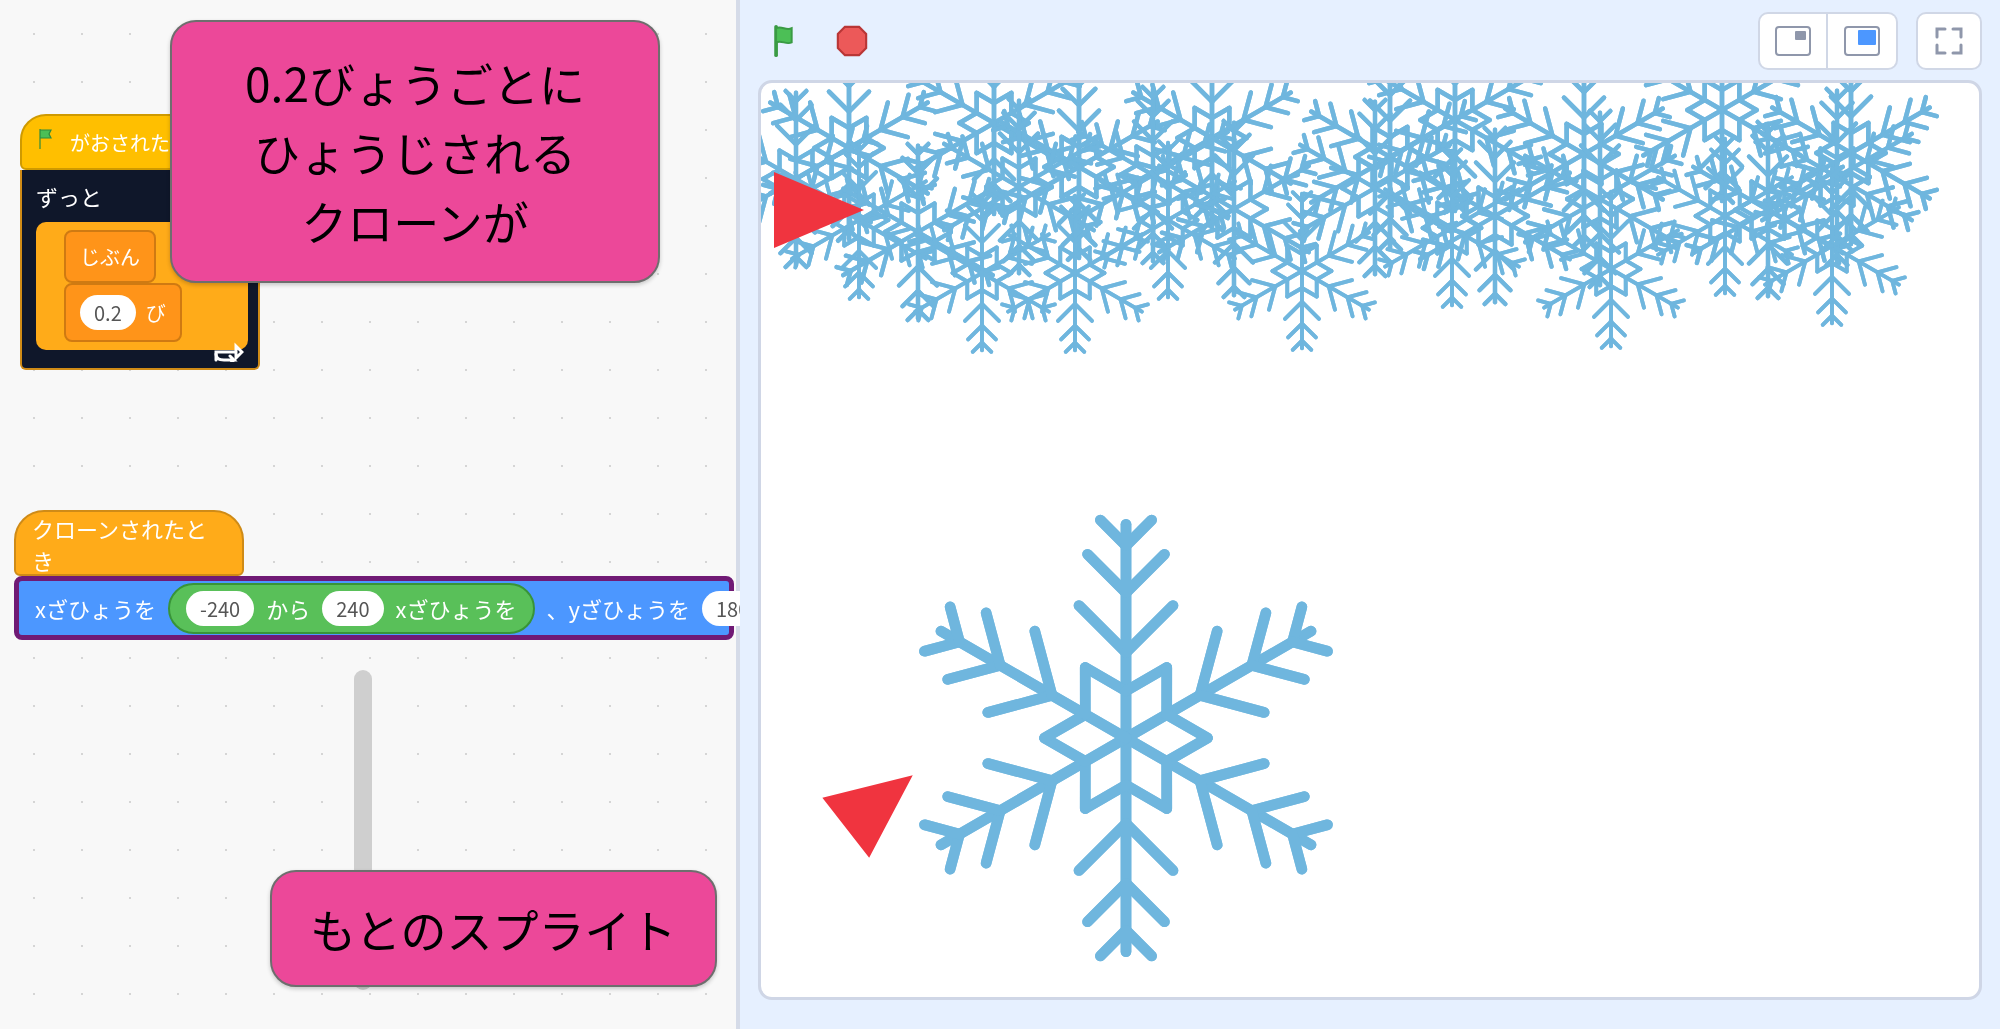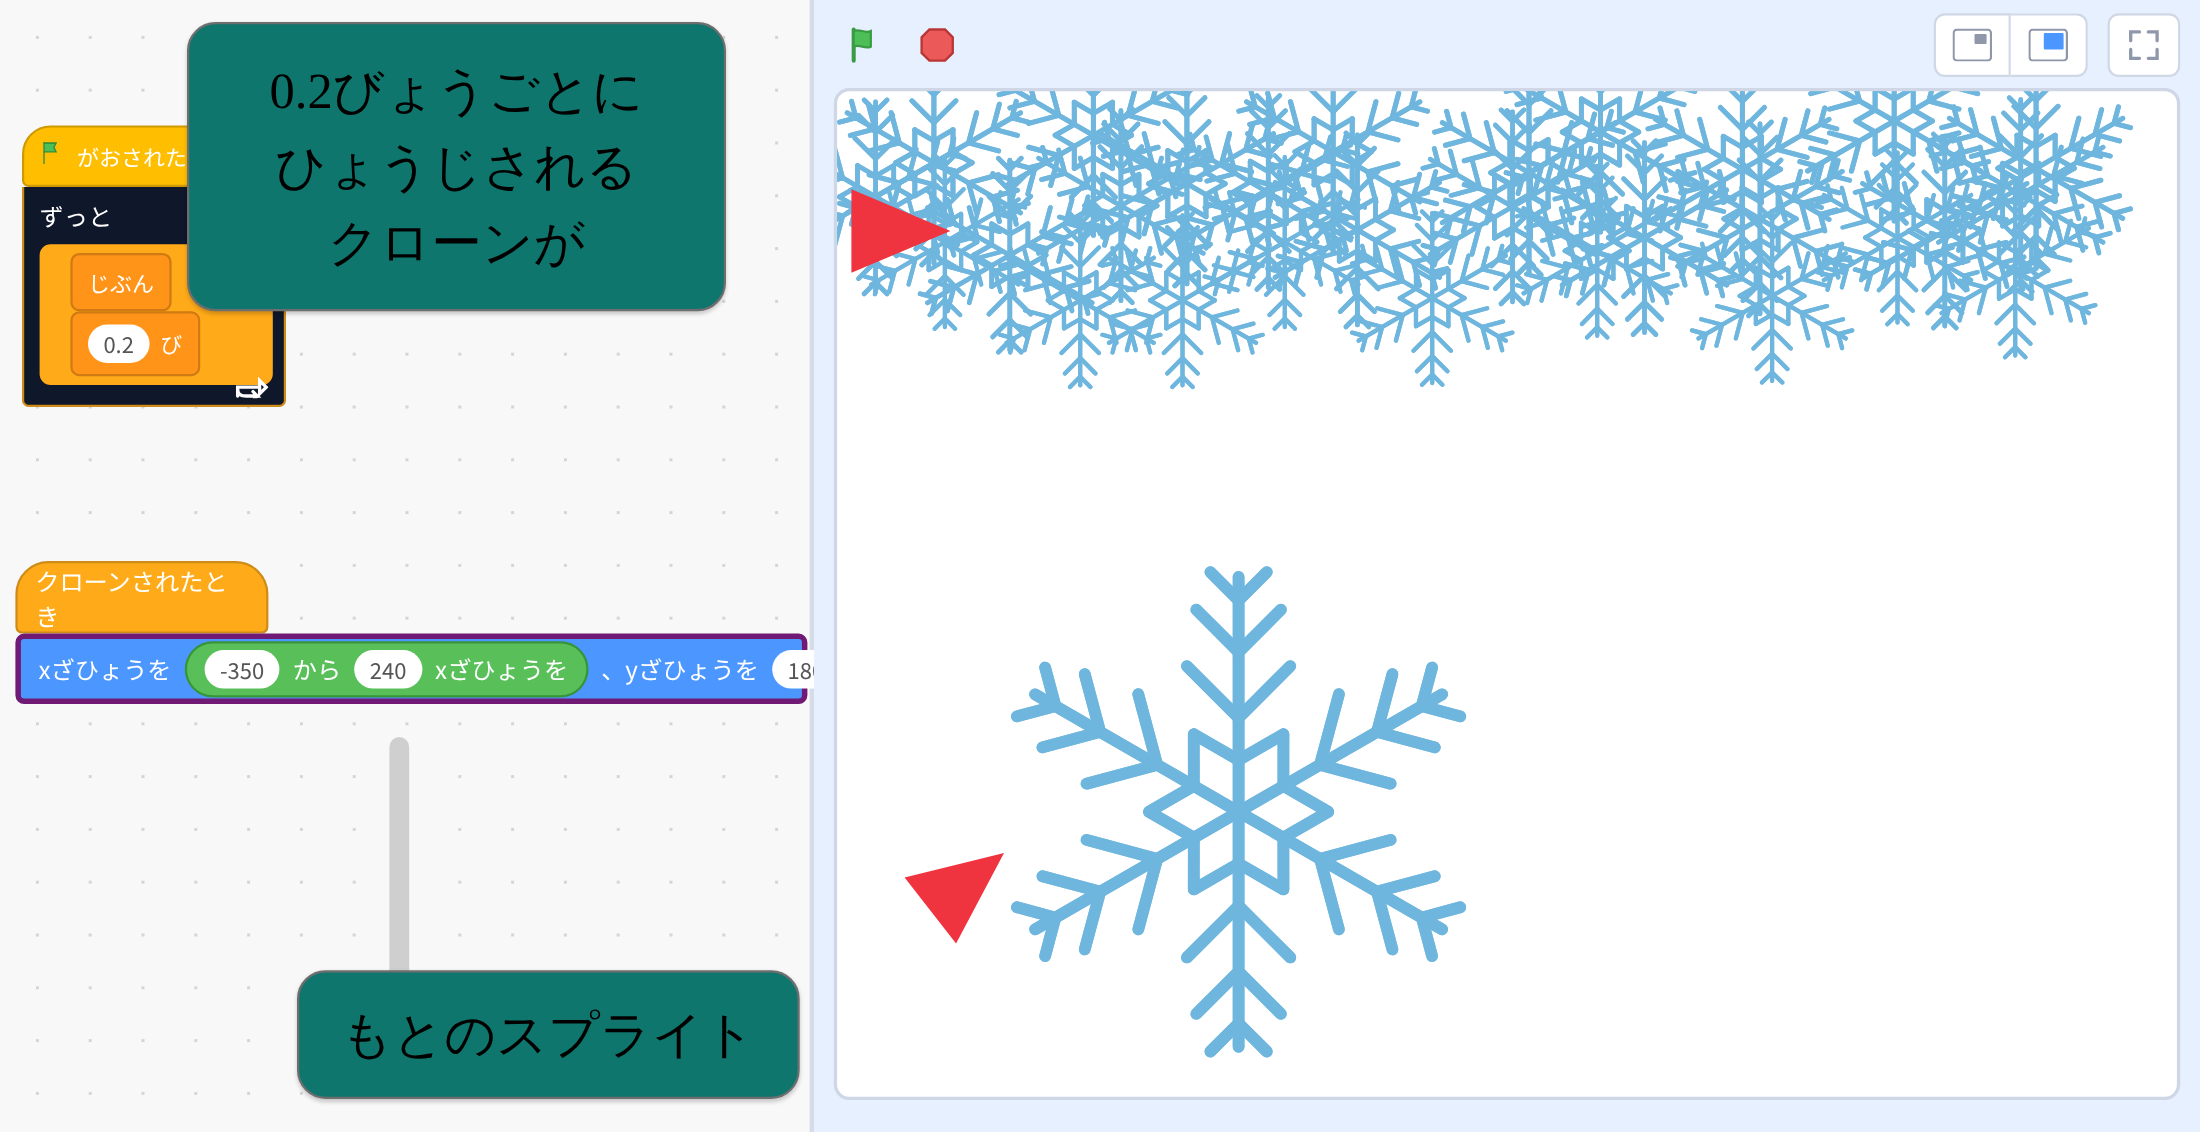--- a/index.html
+++ b/index.html
@@ -190,32 +190,31 @@
   }
 
   
   .flake { position: absolute; }
   .flake svg { display: block; }
   .top-flakes { position: absolute; inset: 0; }
 
   
   .callout {
     position: absolute;
-    background: #0f766e;
+    background: #ec4899;
     border: 2px solid #6e6e6e;
     border-radius: 26px;
     padding: 26px 38px;
     font-size: 46px;
     line-height: 1.5;
     text-align: center;
     color: #000;
     box-shadow: 0 2px 4px rgba(0,0,0,.2);
-    font-family: Liberation Serif, serif;
-  }
-  .callout.small { font-size: 46px; padding: 22px 38px; margin-top: 12px; }
+  }
+  .callout.small { font-size: 46px; padding: 22px 38px; }
 
   .arrow {
     position: absolute;
     pointer-events: none;
   }
   .arrow svg { display: block; }
 
 </style>
 </head>
 <body>
@@ -255,21 +254,21 @@
       </div>
     </div>
 
     <div class="stack-clone">
       <div class="hat-control">
         <span>クローンされたとき</span>
       </div>
       <div class="goto-block">
         <span>xざひょうを</span>
         <span class="op-reporter">
-          <span class="pill">-350</span>
+          <span class="pill">-240</span>
           <span>から</span>
           <span class="pill">240</span>
           <span>xざひょうを</span>
         </span>
         <span>、yざひょうを</span>
         <span class="pill">180</span>
         <span>にする</span>
       </div>
     </div>
   </div>

